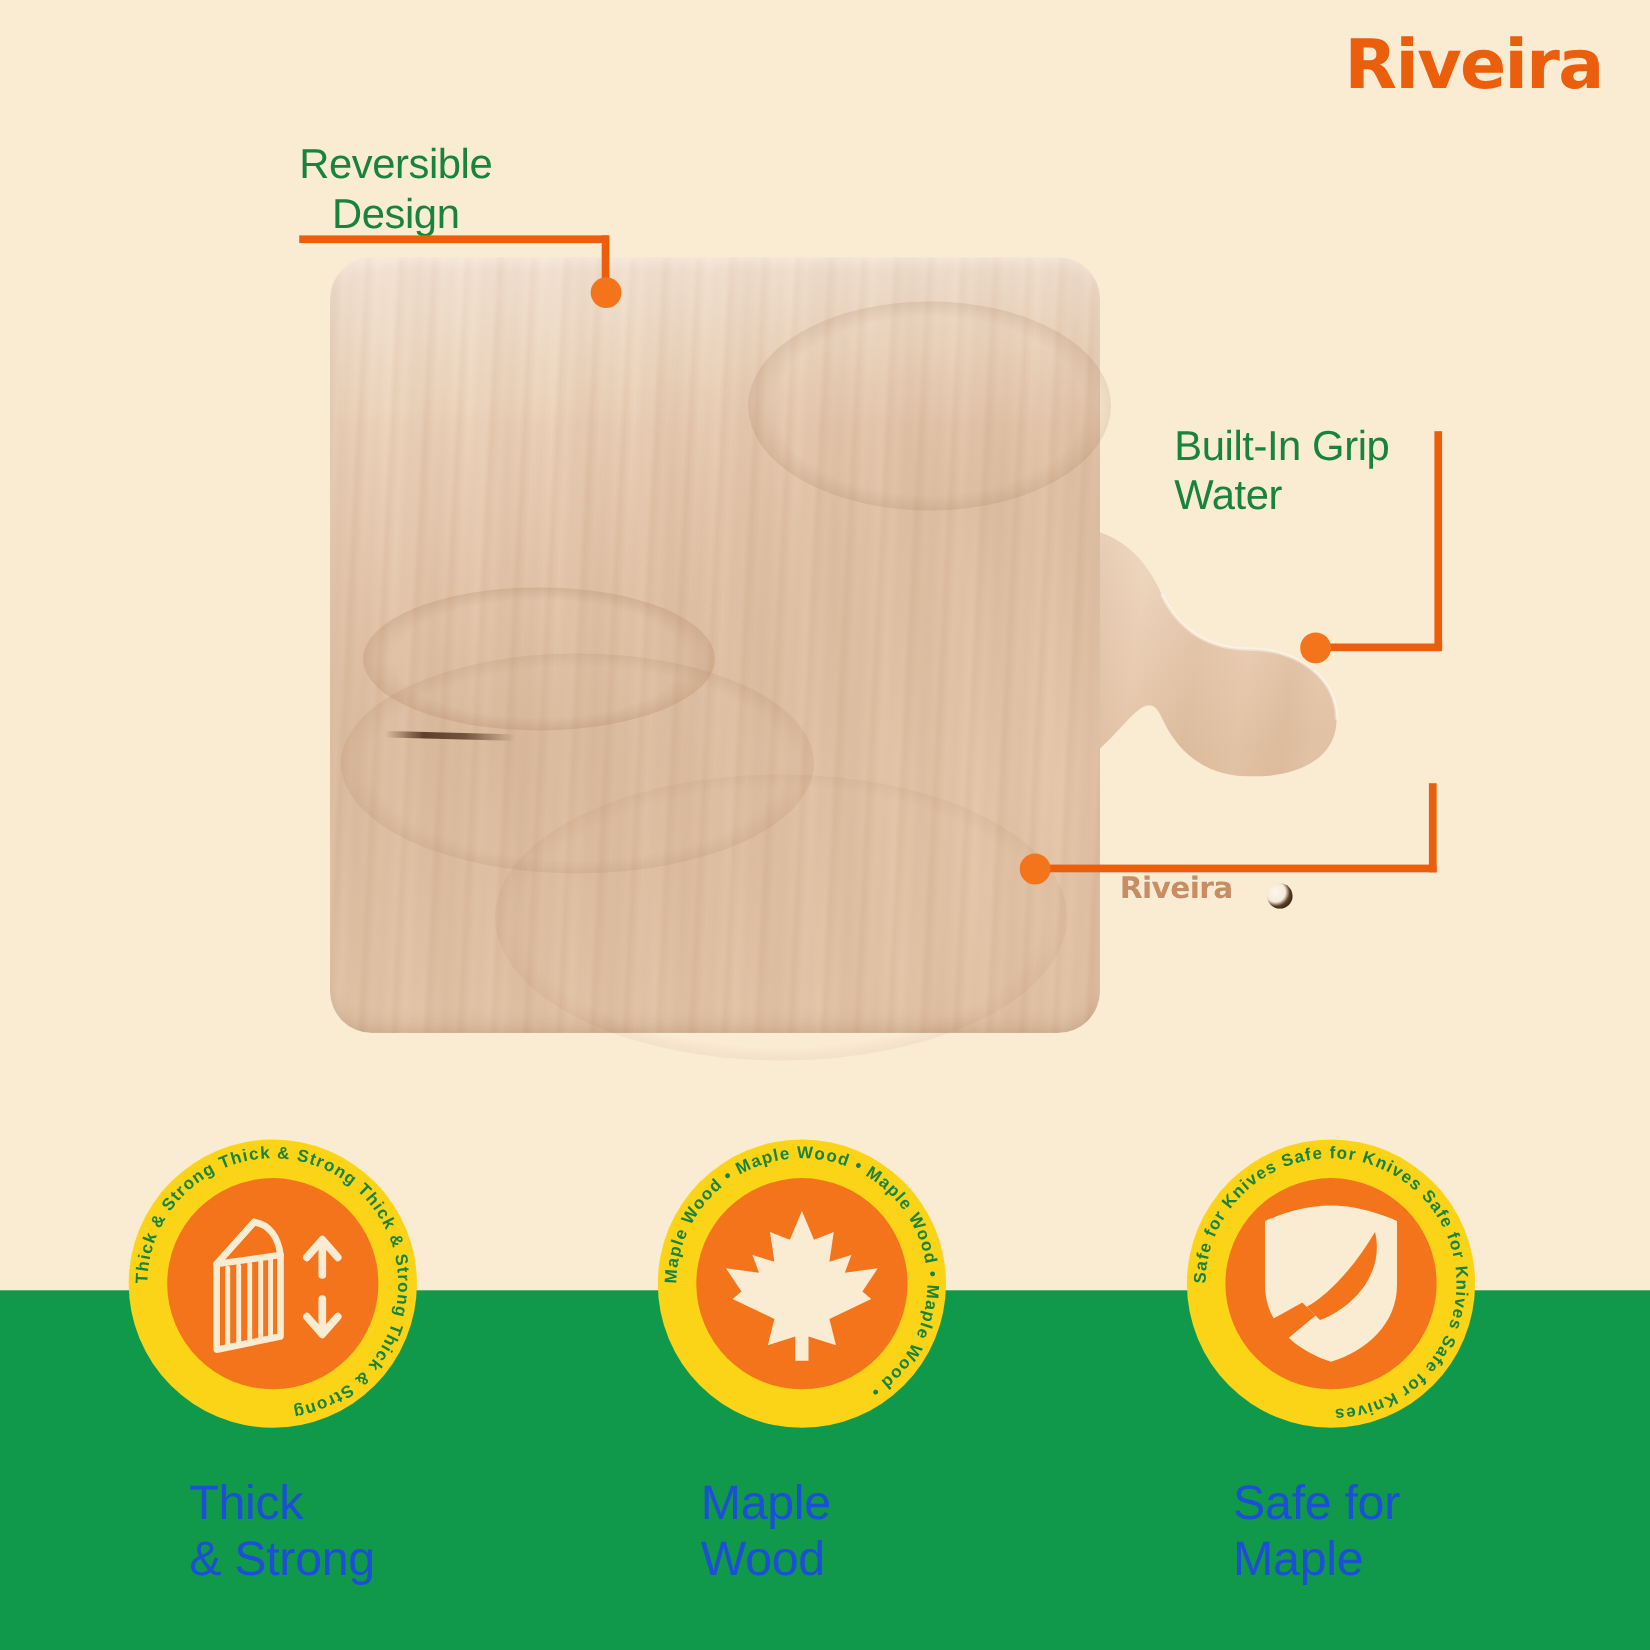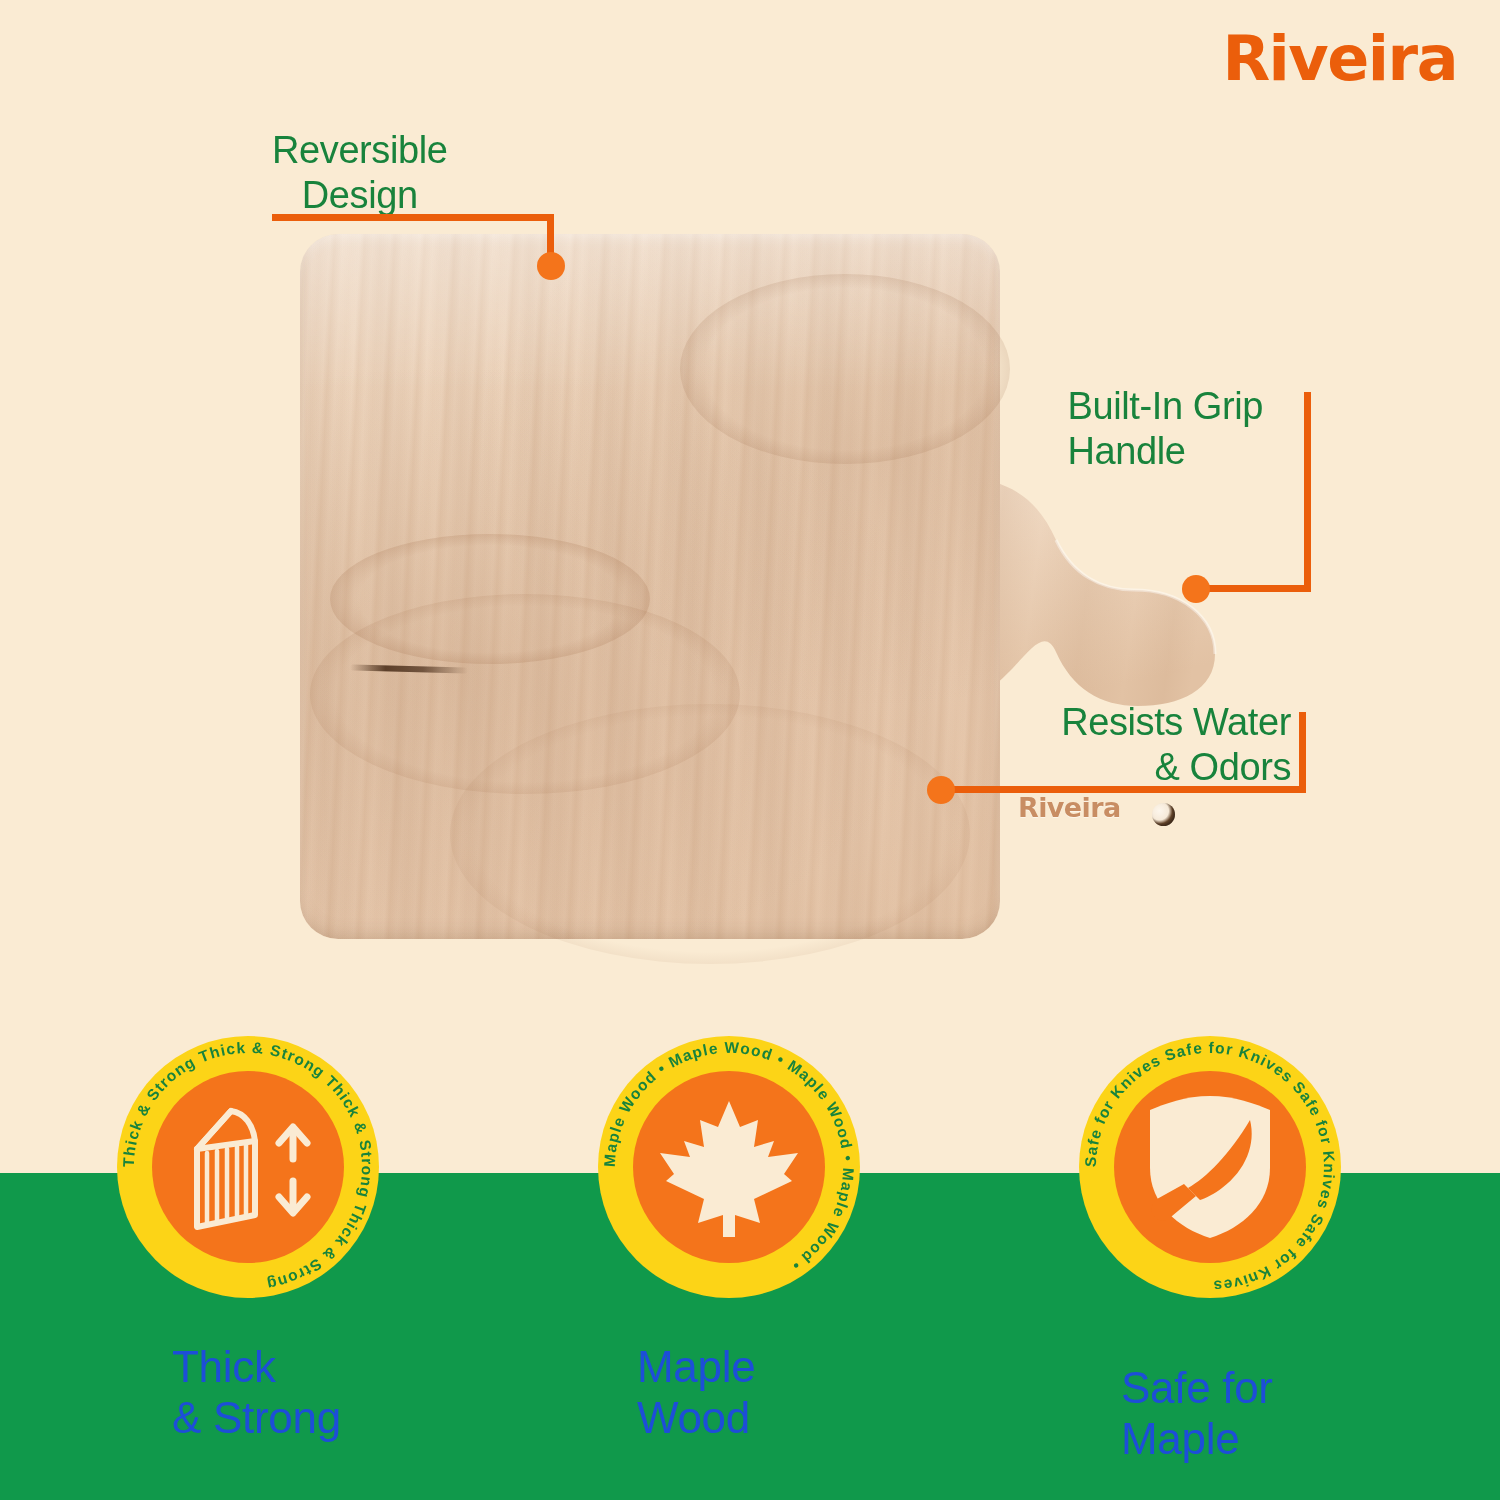--- a/index.html
+++ b/index.html
@@ -124,21 +124,21 @@
   .ring-text text { fill:#18833C; font-family:"Liberation Sans", sans-serif;
                     font-size:15.5px; font-weight:bold; letter-spacing:1.1px; }
 
   
   .caption {
     position:absolute; color:#1d4ed8; font-size:44px; line-height:1.17;
     letter-spacing:-.3px; font-family:"Liberation Sans", sans-serif;
   }
   .cap1 { left:172px; top:1341px; }
   .cap2 { left:637px; top:1341px; }
-  .cap3 { left:1121px; top:1341px;margin-top:21px; }
+  .cap3 { left:1121px; top:1341px; }
 </style>
 </head>
 <body>
 
 <div id="stage">
 
   <div class="band-cream"></div>
   <div class="band-green"></div>
 
   <div class="brand">Riveira</div>
@@ -203,30 +203,26 @@
   <div class="callout-label co1">
     <div>Reversible</div>
     <div>Design</div>
   </div>
   <div class="line c1-h"></div>
   <div class="line c1-v"></div>
   <div class="dot c1-d"></div>
 
   <div class="callout-label co2">
     <div>Built-In Grip</div>
-    <div>Handle</div>
+    <div>Water</div>
   </div>
   <div class="line c2-v"></div>
   <div class="line c2-h"></div>
   <div class="dot c2-d"></div>
 
-  <div class="callout-label co3">
-    <div>Resists Water</div>
-    <div>&amp; Odors</div>
-  </div>
   <div class="line c3-h"></div>
   <div class="line c3-v"></div>
   <div class="dot c3-d"></div>
 
   <div class="badges">
 
     <div class="badge">
       <div class="badge-ring"></div>
       <svg class="ring-text" viewBox="0 0 262 262" xmlns="http://www.w3.org/2000/svg">
         <defs>

